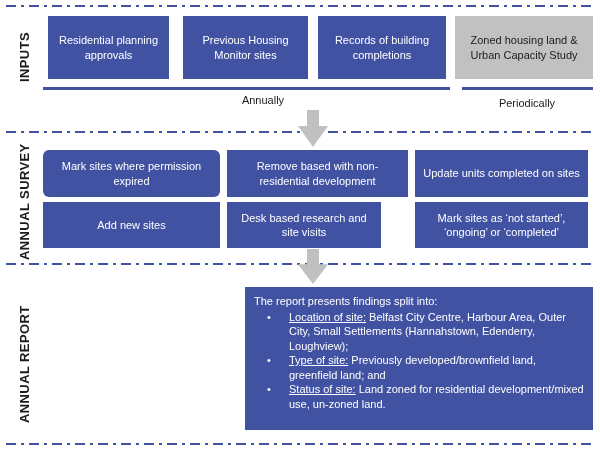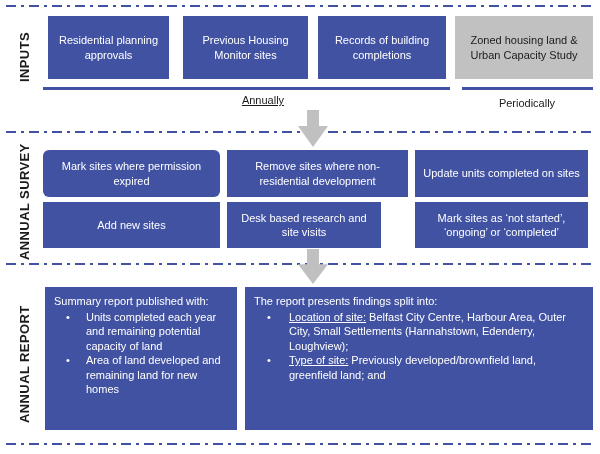--- a/index.html
+++ b/index.html
@@ -65,55 +65,49 @@
   <div class="vlabel" style="left:14px;top:22px;height:70px;">INPUTS</div>
 
   <div class="bluebox" style="left:48px;top:16px;width:121px;height:63px;">Residential planning approvals</div>
   <div class="bluebox" style="left:183px;top:16px;width:125px;height:63px;">Previous Housing Monitor sites</div>
   <div class="bluebox" style="left:318px;top:16px;width:128px;height:63px;">Records of building completions</div>
   <div class="graybox" style="left:455px;top:16px;width:138px;height:63px;">Zoned housing land &amp; Urban Capacity Study</div>
 
   <div class="hline" style="left:43px;top:87px;width:407px;"></div>
   <div class="hline" style="left:462px;top:87px;width:131px;"></div>
 
-  <div class="freq" style="left:213px;top:94px;text-decoration:underline;">Annually</div>
+  <div class="freq" style="left:213px;top:94px;">Annually</div>
   <div class="freq" style="left:477px;top:97px;">Periodically</div>
 
   <div class="arrow" style="left:298px;top:110px;">
     <svg width="30" height="37" viewBox="0 0 30 37">
       <polygon points="9,0 21,0 21,16 30,16 15,37 0,16 9,16" fill="var(--arrow)"></polygon>
     </svg>
   </div>
 
   <div class="vlabel" style="left:14px;top:148px;height:108px;">ANNUAL SURVEY</div>
 
   <div class="bluebox" style="left:43px;top:150px;width:177px;height:47px;border-radius:6px;">Mark sites where permission expired</div>
-  <div class="bluebox" style="left:227px;top:150px;width:181px;height:47px;">Remove sites where non-residential development</div>
+  <div class="bluebox" style="left:227px;top:150px;width:181px;height:47px;">Remove based with non-residential development</div>
   <div class="bluebox" style="left:415px;top:150px;width:173px;height:47px;">Update units completed on sites</div>
   <div class="bluebox" style="left:43px;top:202px;width:177px;height:46px;">Add new sites</div>
   <div class="bluebox" style="left:227px;top:202px;width:154px;height:46px;">Desk based research and site visits</div>
   <div class="bluebox" style="left:415px;top:202px;width:173px;height:46px;">Mark sites as ‘not started’, ‘ongoing’ or ‘completed’</div>
 
   <div class="arrow" style="left:298px;top:249px;">
     <svg width="30" height="35" viewBox="0 0 30 37" preserveAspectRatio="none">
       <polygon points="9,0 21,0 21,16 30,16 15,37 0,16 9,16" fill="var(--arrow)"></polygon>
     </svg>
   </div>
 
   <div class="vlabel" style="left:14px;top:295px;height:138px;">ANNUAL REPORT</div>
 
-  <div class="reportbox" style="left:45px;top:287px;width:192px;height:143px;">
-    <div>Summary report published with:</div>
-    <ul>
-      <li>Units completed each year and remaining potential capacity of land</li>
-      <li>Area of land developed and remaining land for new homes</li>
-    </ul>
-  </div>
 
   <div class="reportbox findings" style="left:245px;top:287px;width:348px;height:143px;">
     <div>The report presents findings split into:</div>
     <ul>
       <li><span class="ulab">Location of site:</span><span> Belfast City Centre, Harbour Area, Outer City, Small Settlements (Hannahstown, Edenderry, Loughview);</span></li>
       <li><span class="ulab">Type of site:</span><span> Previously developed/brownfield land, greenfield land; and</span></li>
+      <li><span class="ulab">Status of site:</span><span> Land zoned for residential development/mixed use, un-zoned land.</span></li>
     </ul>
   </div>
 
 </div>
 
 </body></html>

